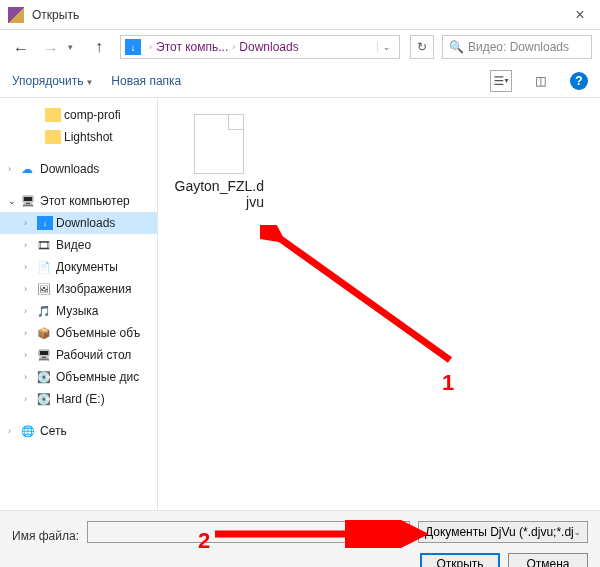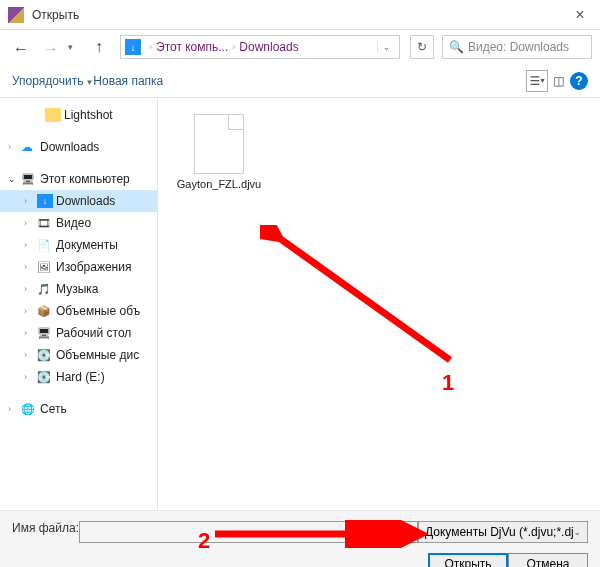--- a/index.html
+++ b/index.html
@@ -14,21 +14,21 @@
 .dropdn { width: 14px; font-size: 9px; color: #666; }
 .path { flex: 1; height: 24px; border: 1px solid #ccc; display: flex; align-items: center; padding: 0 4px; margin: 0 4px; }
 .path .seg-icon { width: 16px; height: 16px; background: #1e90ff; margin-right: 4px; display: flex; align-items: center; justify-content: center; }
 .path .seg-icon::after { content: '↓'; color: #fff; font-size: 10px; }
 .path .sep { color: #999; font-size: 9px; margin: 0 4px; }
 .path .seg { color: #701a75; }
 .path-drop { width: 18px; text-align: center; border-left: 1px solid #ddd; color: #666; font-size: 9px; margin-left: auto; }
 .refresh { width: 24px; height: 24px; border: 1px solid #ccc; display: flex; align-items: center; justify-content: center; color: #555; margin-left: 2px; }
 .search { width: 150px; height: 24px; border: 1px solid #ccc; display: flex; align-items: center; padding: 0 6px; color: #888; margin-left: 4px; }
 .search-icon { margin-right: 4px; font-size: 12px; }
-.toolbar { height: 34px; display: flex; align-items: center; padding: 0 12px; border-bottom: 1px solid #e5e5e5; }
+.toolbar { height: 34px; display: flex; align-items: center; padding: 0 12px; gap: 18px; border-bottom: 1px solid #e5e5e5; }
 .toolbar .tool { color: #2a5a8a; cursor: pointer; }
 .toolbar .tool .caret { font-size: 8px; margin-left: 2px; color: #666; }
 .toolbar .spacer { flex: 1; }
 .toolbar .iconbtn { width: 22px; height: 22px; display: flex; align-items: center; justify-content: center; color: #555; border: 1px solid transparent; }
 .toolbar .iconbtn.view1 { border: 1px solid #aaa; }
 .toolbar .help { color: #fff; background: #0078d7; border-radius: 50%; width: 18px; height: 18px; font-weight: bold; }
 .body { display: flex; height: 412px; }
 .tree { width: 158px; border-right: 1px solid #e5e5e5; overflow: hidden; padding-top: 6px; }
 .tree-item { display: flex; align-items: center; height: 22px; padding-left: 8px; gap: 3px; color: #222; white-space: nowrap; overflow: hidden; }
 .tree-item .chev { width: 10px; color: #888; font-size: 9px; }
@@ -48,23 +48,23 @@
 .fico.music::before { content: '🎵'; font-size: 11px; }
 .fico.volume::before { content: '📦'; font-size: 11px; }
 .fico.desktop::before { content: '🖥'; font-size: 11px; }
 .fico.disk::before { content: '💽'; font-size: 11px; }
 .fico.net::before { content: '🌐'; font-size: 11px; }
 .content { flex: 1; padding: 16px; position: relative; }
 .file { width: 90px; display: flex; flex-direction: column; align-items: center; gap: 4px; }
 .file-icon { width: 50px; height: 60px; background: #fff; border: 1px solid #ccc; position: relative; }
 .file-icon::before { content: ''; position: absolute; top: 0; right: 0; border-style: solid; border-width: 0 0 14px 14px; border-color: transparent transparent #ddd transparent; }
 .file-icon::after { content: ''; position: absolute; top: 0; right: 0; width: 14px; height: 14px; background: #fff; border-left: 1px solid #ccc; border-bottom: 1px solid #ccc; }
-.file-label { text-align: right; color: #222; font-size: 11px; word-break: break-word; }
+.file-label { text-align: right; color: #222; font-size: 14px; word-break: break-word; }
 .footer { border-top: 1px solid #e5e5e5; padding: 10px 12px; background: #f5f5f5; }
-.footer-row { display: flex; align-items: flex-start; margin-bottom: 10px; }
+.footer-row { display: flex; align-items: flex-end; gap: 8px; margin-bottom: 10px; }
 .footer-row:last-child { margin-bottom: 0; justify-content: flex-end; }
 .flabel { color: #333; }
 .finput { flex: 1; height: 22px; border: 1px solid #999; display: flex; align-items: center; }
 .finput .drop { width: 20px; border-left: 1px solid #ccc; text-align: center; color: #555; font-size: 9px; }
 .ftype { width: 170px; height: 22px; border: 1px solid #999; background: #eee; display: flex; align-items: center; padding: 0 6px; }
 .ftype span:first-child { flex: 1; overflow: hidden; white-space: nowrap; }
 .fbtn { width: 80px; height: 22px; border: 1px solid #888; background: #eee; display: flex; align-items: center; justify-content: center; }
 .fbtn.primary { border: 2px solid #0078d7; }
 .arrow { position: absolute; pointer-events: none; }
 .arrow1 { left: 260px; top: 225px; width: 200px; height: 140px; }
@@ -111,20 +111,25 @@
   <div class="iconbtn view1">☰<span style="font-size:8px">▾</span></div>
   <div class="iconbtn">◫</div>
   <div class="iconbtn help">?</div>
 </div>
 
 <div class="body">
   <div class="tree">
     <div class="tree-item subsub">
         <span class="chev"></span>
         <span class="fico folder"></span>
+        <span>comp-profi</span>
+      </div>
+    <div class="tree-item subsub">
+        <span class="chev"></span>
+        <span class="fico folder"></span>
         <span>Lightshot</span>
       </div>
     <div style="height:10px"></div>
     <div class="tree-item">
         <span class="chev">›</span>
         <span class="fico onedrive"></span>
         <span>Downloads</span>
       </div>
     <div style="height:10px"></div>
     <div class="tree-item">

